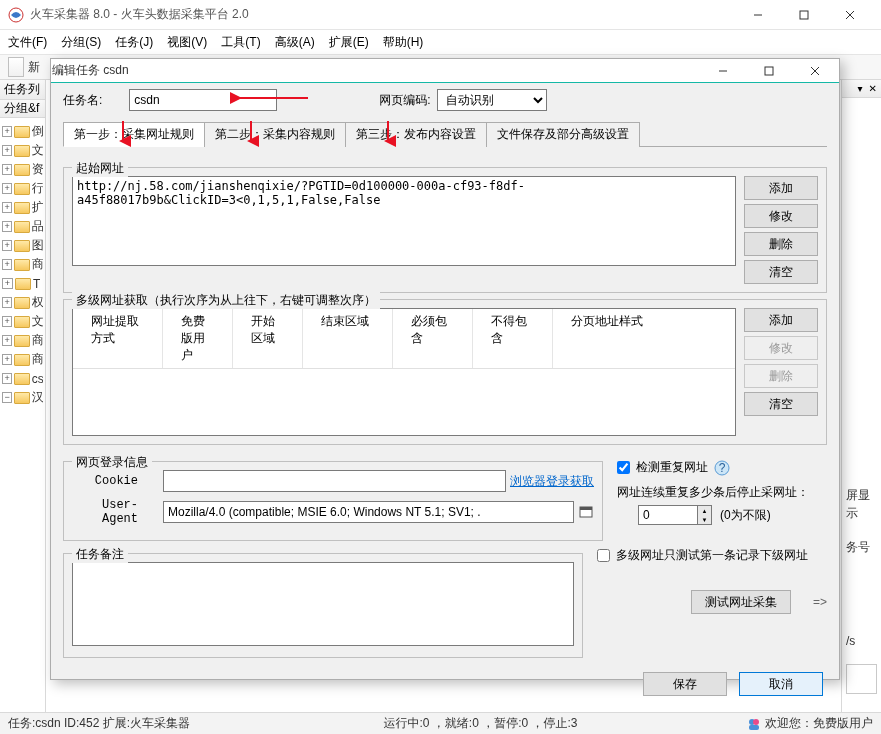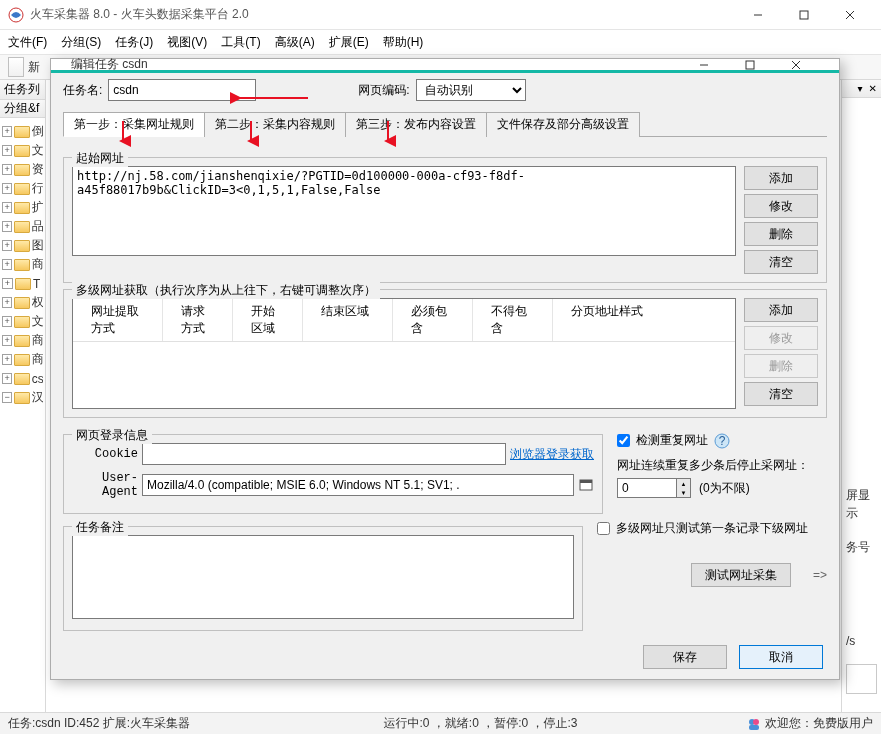--- a/index.html
+++ b/index.html
@@ -34,30 +34,30 @@
 .right-pane .box { margin: 6px 4px; height: 30px; border: 1px solid #c9c9c9; }
 
 .statusbar { height: 22px; background: #f3f3f3; border-top: 1px solid #d9d9d9; display: flex; align-items: center; padding: 0 8px; font-size: 12px; color: #333; }
 .statusbar .seg { margin-right: 24px; }
 .statusbar .center { flex: 1; text-align: center; }
 .statusbar .right { display: flex; align-items: center; gap: 4px;}
 .statusbar .person { width:14px; height:14px; }
 
 
 .dialog { position: absolute; left: 50px; top: 58px; width: 790px; height: 622px; background: #f0f0f0; border: 1px solid #acacac; box-shadow: 4px 4px 12px rgba(0,0,0,0.25); display: flex; flex-direction: column; }
-.dialog .dlg-titlebar { height: 14px; background: #fff; display: flex; align-items: center; padding: 0 20px; border-bottom: 3px solid #14b8a6;}
+.dialog .dlg-titlebar { height: 24px; background: #fff; display: flex; align-items: center; padding: 0 1px; border-bottom: 1px solid #14b8a6;}
 .dialog .dlg-title { flex: 1; color: #333; }
 .dialog .dlg-btns { display: flex; }
 .dialog .dlg-btn { width: 46px; height: 30px; display: flex; align-items: center; justify-content: center; }
 .dialog .dlg-body { flex: 1; padding: 6px 12px 8px; display: flex; flex-direction: column; gap: 6px; }
 
 .row { display: flex; align-items: center; gap: 6px; }
 .label { color: #000; }
 input[type=text], .textbox, textarea, select { border: 1px solid #7a7a7a; background: #fff; font-size: 12px; padding: 2px 4px; }
-input[type=text] { height: 22px; }
+input[type=text] { height: 22px; margin-left: 21px; }
 select { height: 22px; }
 .btn { min-width: 74px; height: 24px; background: #e1e1e1; border: 1px solid #adadad; display: flex; align-items: center; justify-content: center; cursor: default; }
 .btn.disabled { color: #9a9a9a; border-color: #c8c8c8; background: #efefef;}
 .btn.primary { border: 1px solid #0078d7; background: #e5f1fb;}
 
 .tabs { display: flex; border-bottom: 1px solid #acacac; margin-top: 4px;}
 .tabs .tab { padding: 3px 10px; border: 1px solid #acacac; border-bottom: none; background: #f0f0f0; margin-right: -1px; position: relative; top: 1px;}
 .tabs .tab.active { background: #fff; border-bottom: 1px solid #fff; }
 .tab-pane { background: #f0f0f0; padding-top: 8px;}
 
@@ -318,21 +318,21 @@
           </div>
         </div>
       </div>
 
       <div class="groupbox">
         <span class="legend">多级网址获取（执行次序为从上往下，右键可调整次序）</span>
         <div class="grid-wrap">
           <div class="grid">
             <div class="grid-head">
               <div class="col" style="width:90px;">网址提取方式</div>
-              <div class="col" style="width:70px;">请求方式</div>
+              <div class="col" style="width:70px;">免费版用户</div>
               <div class="col" style="width:70px;">开始区域</div>
               <div class="col" style="width:90px;">结束区域</div>
               <div class="col" style="width:80px;">必须包含</div>
               <div class="col" style="width:80px;">不得包含</div>
               <div class="col" style="flex:1;border-right:none;">分页地址样式</div>
             </div>
             <div class="grid-body"></div>
           </div>
           <div class="side-btns">
             <div class="btn">添加</div>

